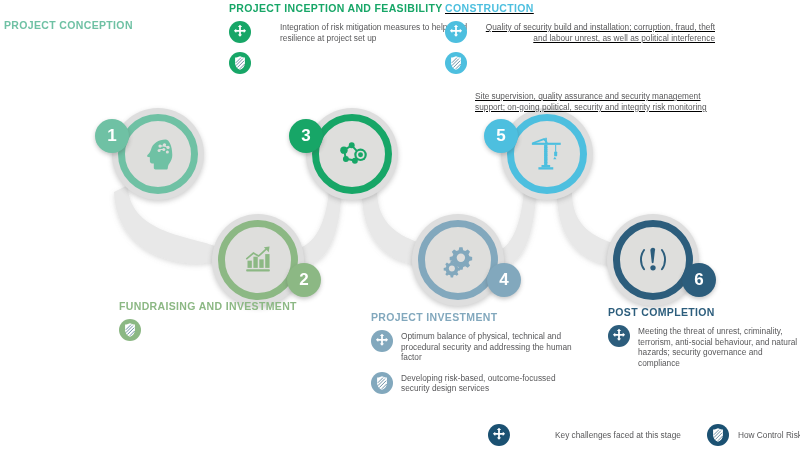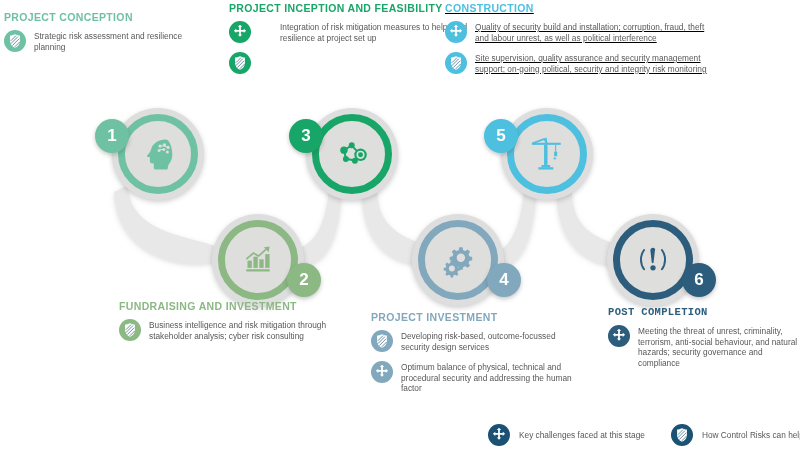--- a/index.html
+++ b/index.html
@@ -235,30 +235,22 @@
     <div class="disc" style="background: rgb(222, 222, 222);"></div>
     <div class="ring" style="border-color: rgb(44, 93, 124); background: rgb(222, 222, 220);"></div>
     <div class="glyph">
       <svg width="44" height="44" style="fill: rgb(44, 93, 124); color: rgb(44, 93, 124);">
           <use href="#ic-alert"></use>
         </svg>
     </div>
     <div class="badge right" style="background: rgb(44, 93, 124);">6</div>
   </div>
 
-  <div class="block" style="left:4px; top:11px; width:210px;">
+  <div class="block" style="left:4px; top:19px; width:210px;">
     <h3 style="color: rgb(111, 193, 164);">PROJECT CONCEPTION</h3>
-    <div class="bullet">
-      <div class="bico" style="background: rgb(111, 193, 164);">
-          <svg width="20" height="20">
-            <use href="#ic-shield"></use>
-          </svg>
-        </div>
-      <div class="btxt" style="color: rgb(88, 88, 90);">Strategic risk assessment and resilience planning</div>
-    </div>
   </div>
 
   <div class="block" style="left:229px; top:2px; width:240px;">
     <h3 style="color: rgb(23, 166, 103);">PROJECT INCEPTION AND FEASIBILITY</h3>
     <div class="bullet">
       <div class="bico" style="background: rgb(23, 166, 103);">
           <svg width="20" height="20">
             <use href="#ic-cross"></use>
           </svg>
         </div>
@@ -274,84 +266,83 @@
   </div>
 
   <div class="block" style="left:445px; top:2px; width:270px;text-decoration:underline;">
     <h3 style="color: rgb(77, 191, 223);">CONSTRUCTION</h3>
     <div class="bullet">
       <div class="bico" style="background: rgb(77, 191, 223);">
           <svg width="20" height="20">
             <use href="#ic-cross"></use>
           </svg>
         </div>
-      <div class="btxt" style="color: rgb(88, 88, 90);">Quality of security build and installation; corruption, fraud, theft and labour unrest, as well as political interference</div>
+      <div class="btxt" style="color: rgb(88, 88, 90); text-align: right;">Quality of security build and installation; corruption, fraud, theft and labour unrest, as well as political interference</div>
     </div>
     <div class="bullet">
       <div class="bico" style="background: rgb(77, 191, 223);">
           <svg width="20" height="20">
             <use href="#ic-shield"></use>
           </svg>
         </div>
-      <div class="btxt" style="color: rgb(88, 88, 90);">Site supervision, quality assurance and security management support; on-going political, security and integrity risk monitoring</div>
+      <div class="btxt" style="color: rgb(88, 88, 90); margin-top: 38px;">Site supervision, quality assurance and security management support; on-going political, security and integrity risk monitoring</div>
     </div>
   </div>
 
   <div class="block" style="left:119px; top:300px; width:220px;">
     <h3 style="color: rgb(140, 184, 132);">FUNDRAISING AND INVESTMENT</h3>
     <div class="bullet">
       <div class="bico" style="background: rgb(140, 184, 132);">
           <svg width="20" height="20">
             <use href="#ic-shield"></use>
           </svg>
         </div>
-      <div class="btxt" style="color: rgb(88, 88, 90);">Business intelligence and risk mitigation through stakeholder analysis; cyber risk consulting</div>
     </div>
   </div>
 
   <div class="block" style="left:371px; top:311px; width:215px;">
     <h3 style="color: rgb(130, 168, 189);">PROJECT INVESTMENT</h3>
     <div class="bullet">
       <div class="bico" style="background: rgb(130, 168, 189);">
           <svg width="20" height="20">
+            <use href="#ic-cross"></use>
+          </svg>
+        </div>
+      <div class="btxt" style="color: rgb(88, 88, 90);">Optimum balance of physical, technical and procedural security and addressing the human factor</div>
+    </div>
+    <div class="bullet">
+      <div class="bico" style="background: rgb(130, 168, 189);">
+          <svg width="20" height="20">
             <use href="#ic-shield"></use>
           </svg>
         </div>
       <div class="btxt" style="color: rgb(88, 88, 90);">Developing risk-based, outcome-focussed security design services</div>
     </div>
-    <div class="bullet">
-      <div class="bico" style="background: rgb(130, 168, 189);">
-          <svg width="20" height="20">
-            <use href="#ic-cross"></use>
-          </svg>
-        </div>
-      <div class="btxt" style="color: rgb(88, 88, 90);">Optimum balance of physical, technical and procedural security and addressing the human factor</div>
-    </div>
   </div>
 
   <div class="block" style="left:608px; top:306px; width:192px;">
-    <h3 style="color: rgb(44, 93, 124); font-family: Liberation Mono, monospace;">POST COMPLETION</h3>
+    <h3 style="color: rgb(44, 93, 124);">POST COMPLETION</h3>
     <div class="bullet">
       <div class="bico" style="background: rgb(44, 93, 124);">
           <svg width="20" height="20">
             <use href="#ic-cross"></use>
           </svg>
         </div>
       <div class="btxt" style="color: rgb(88, 88, 90);">Meeting the threat of unrest, criminality, terrorism, anti-social behaviour, and natural hazards; security governance and compliance</div>
     </div>
   </div>
 
   <div id="legend">
     <div class="leg">
       <div class="lico" style="background: rgb(27, 81, 114);">
           <svg width="20" height="20">
             <use href="#ic-cross"></use>
           </svg>
         </div>
-      <div class="ltxt" style="color: rgb(88, 88, 90);">Key challenges faced at this stage</div>
+      <div class="ltxt" style="color: rgb(88, 88, 90); margin-left: 36px;">Key challenges faced at this stage</div>
     </div>
     <div class="leg">
       <div class="lico" style="background: rgb(27, 81, 114);">
           <svg width="20" height="20">
             <use href="#ic-shield"></use>
           </svg>
         </div>
       <div class="ltxt" style="color: rgb(88, 88, 90);">How Control Risks can help your business</div>
     </div>
   </div>

